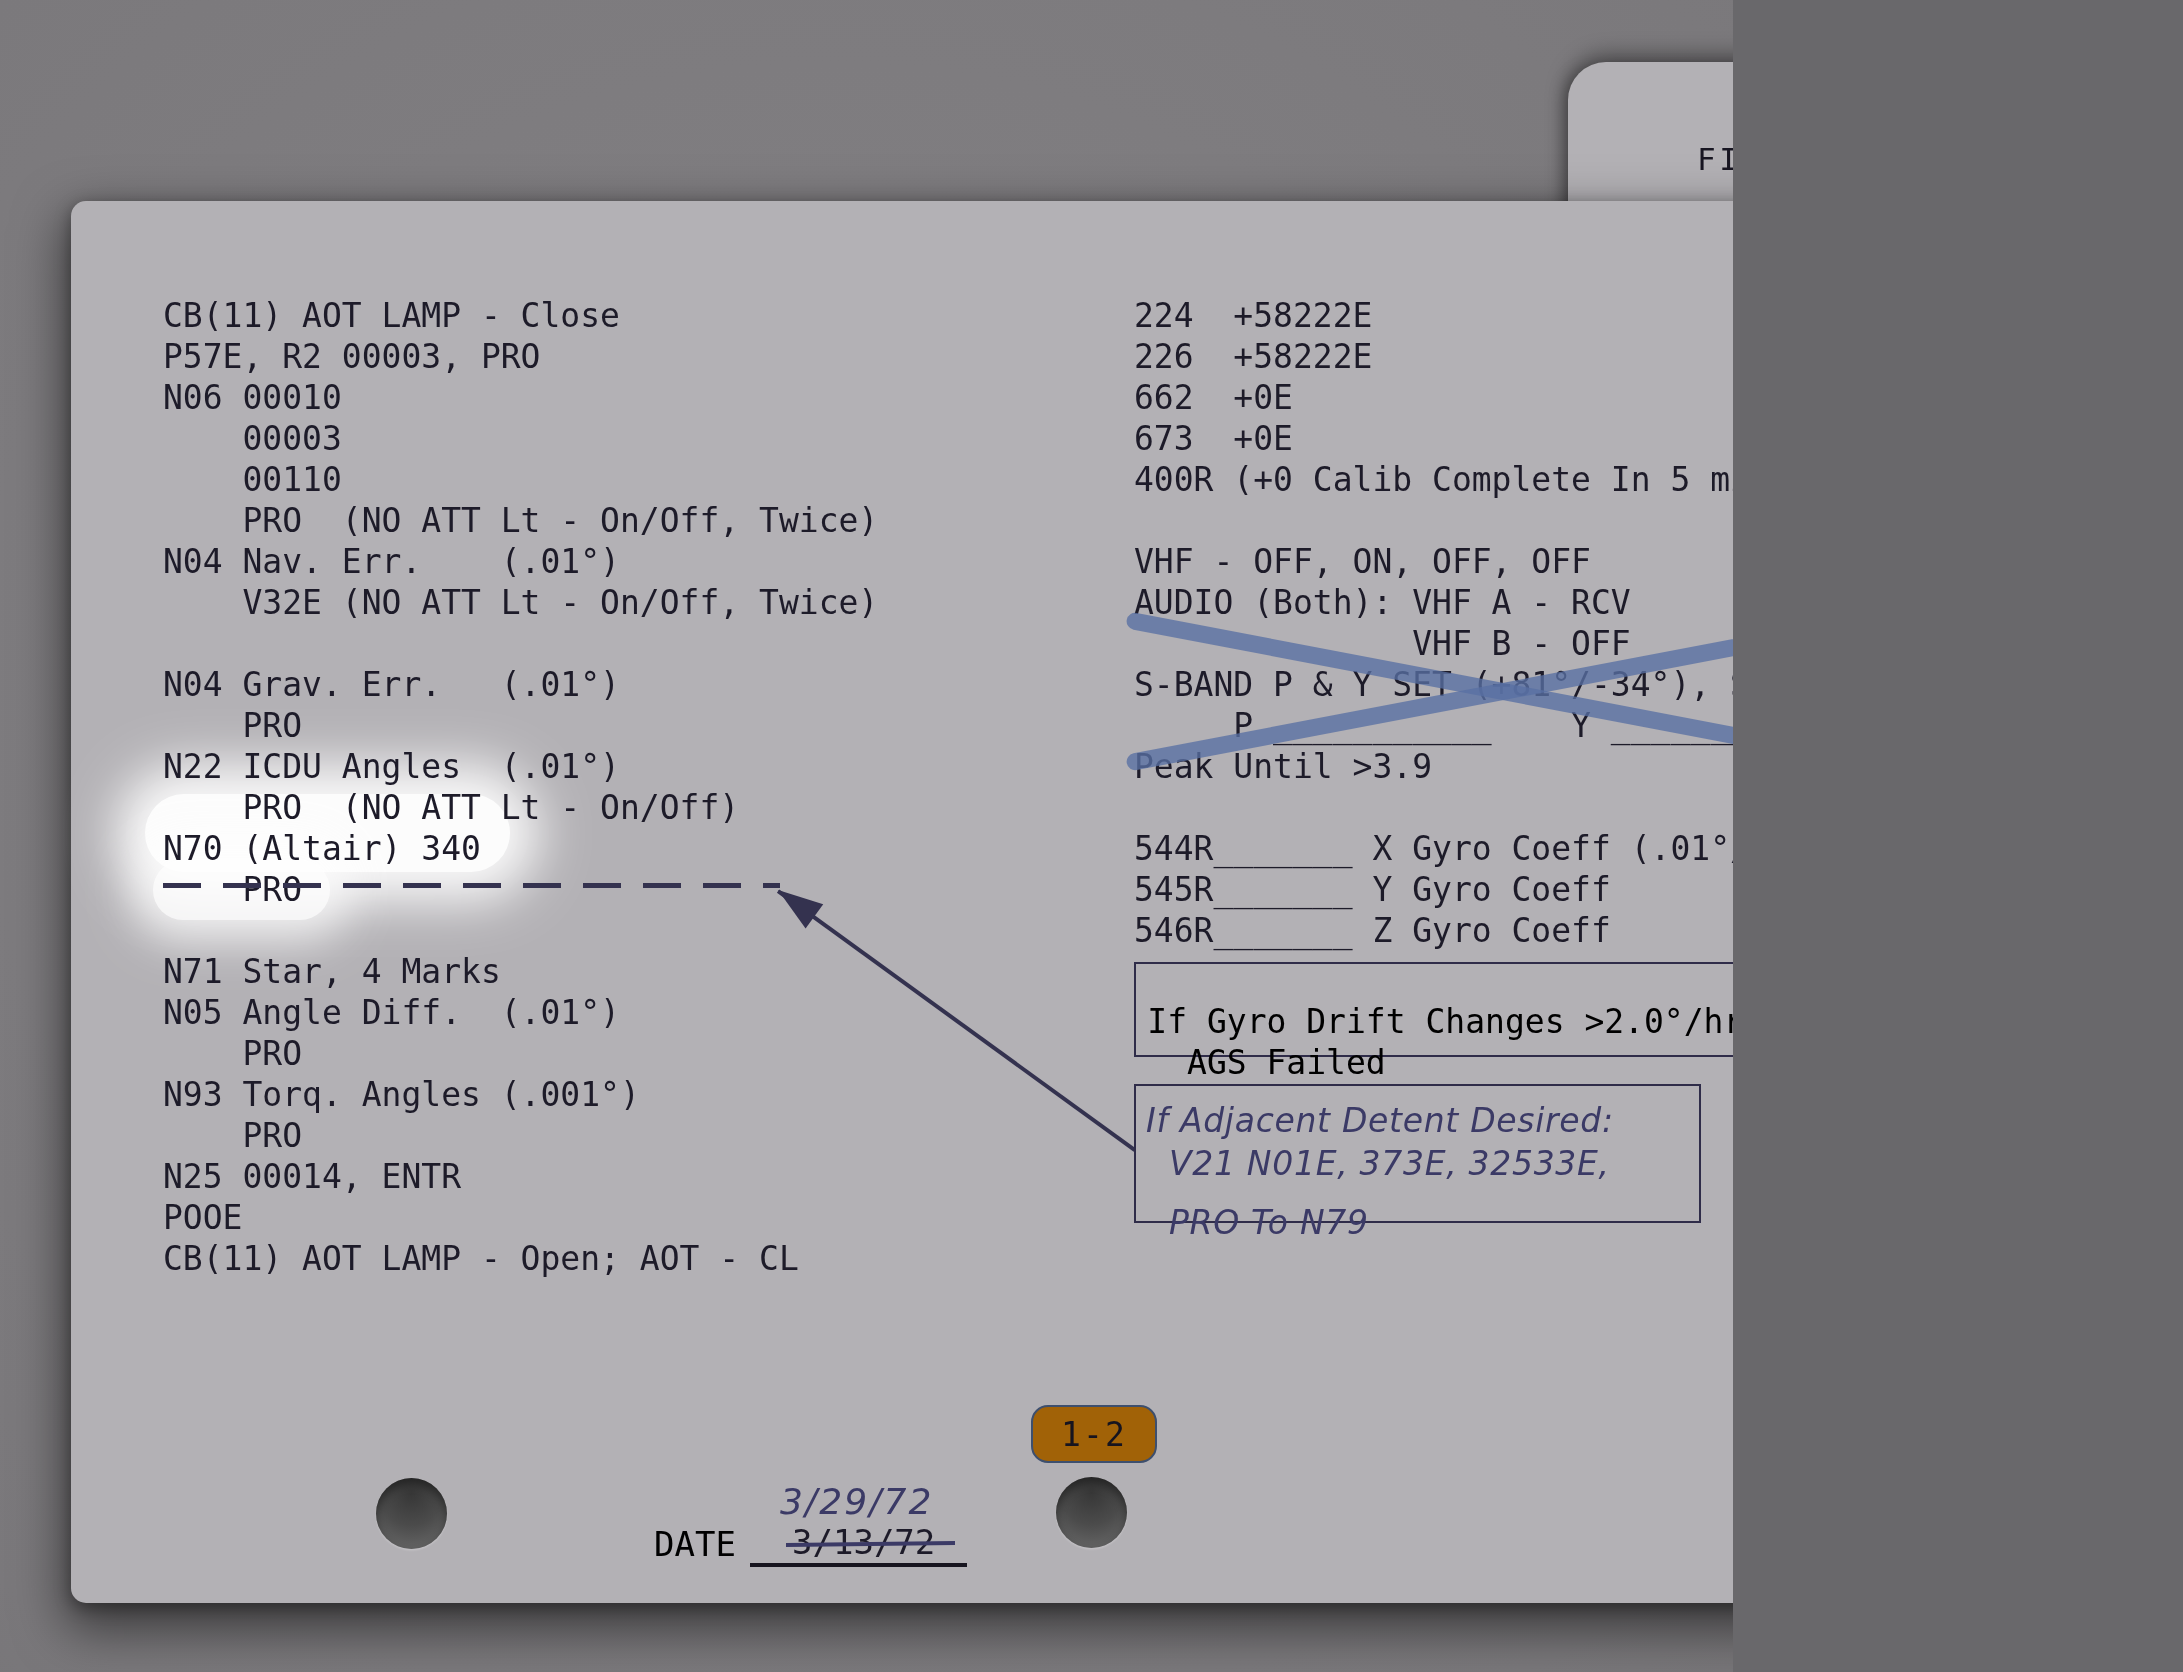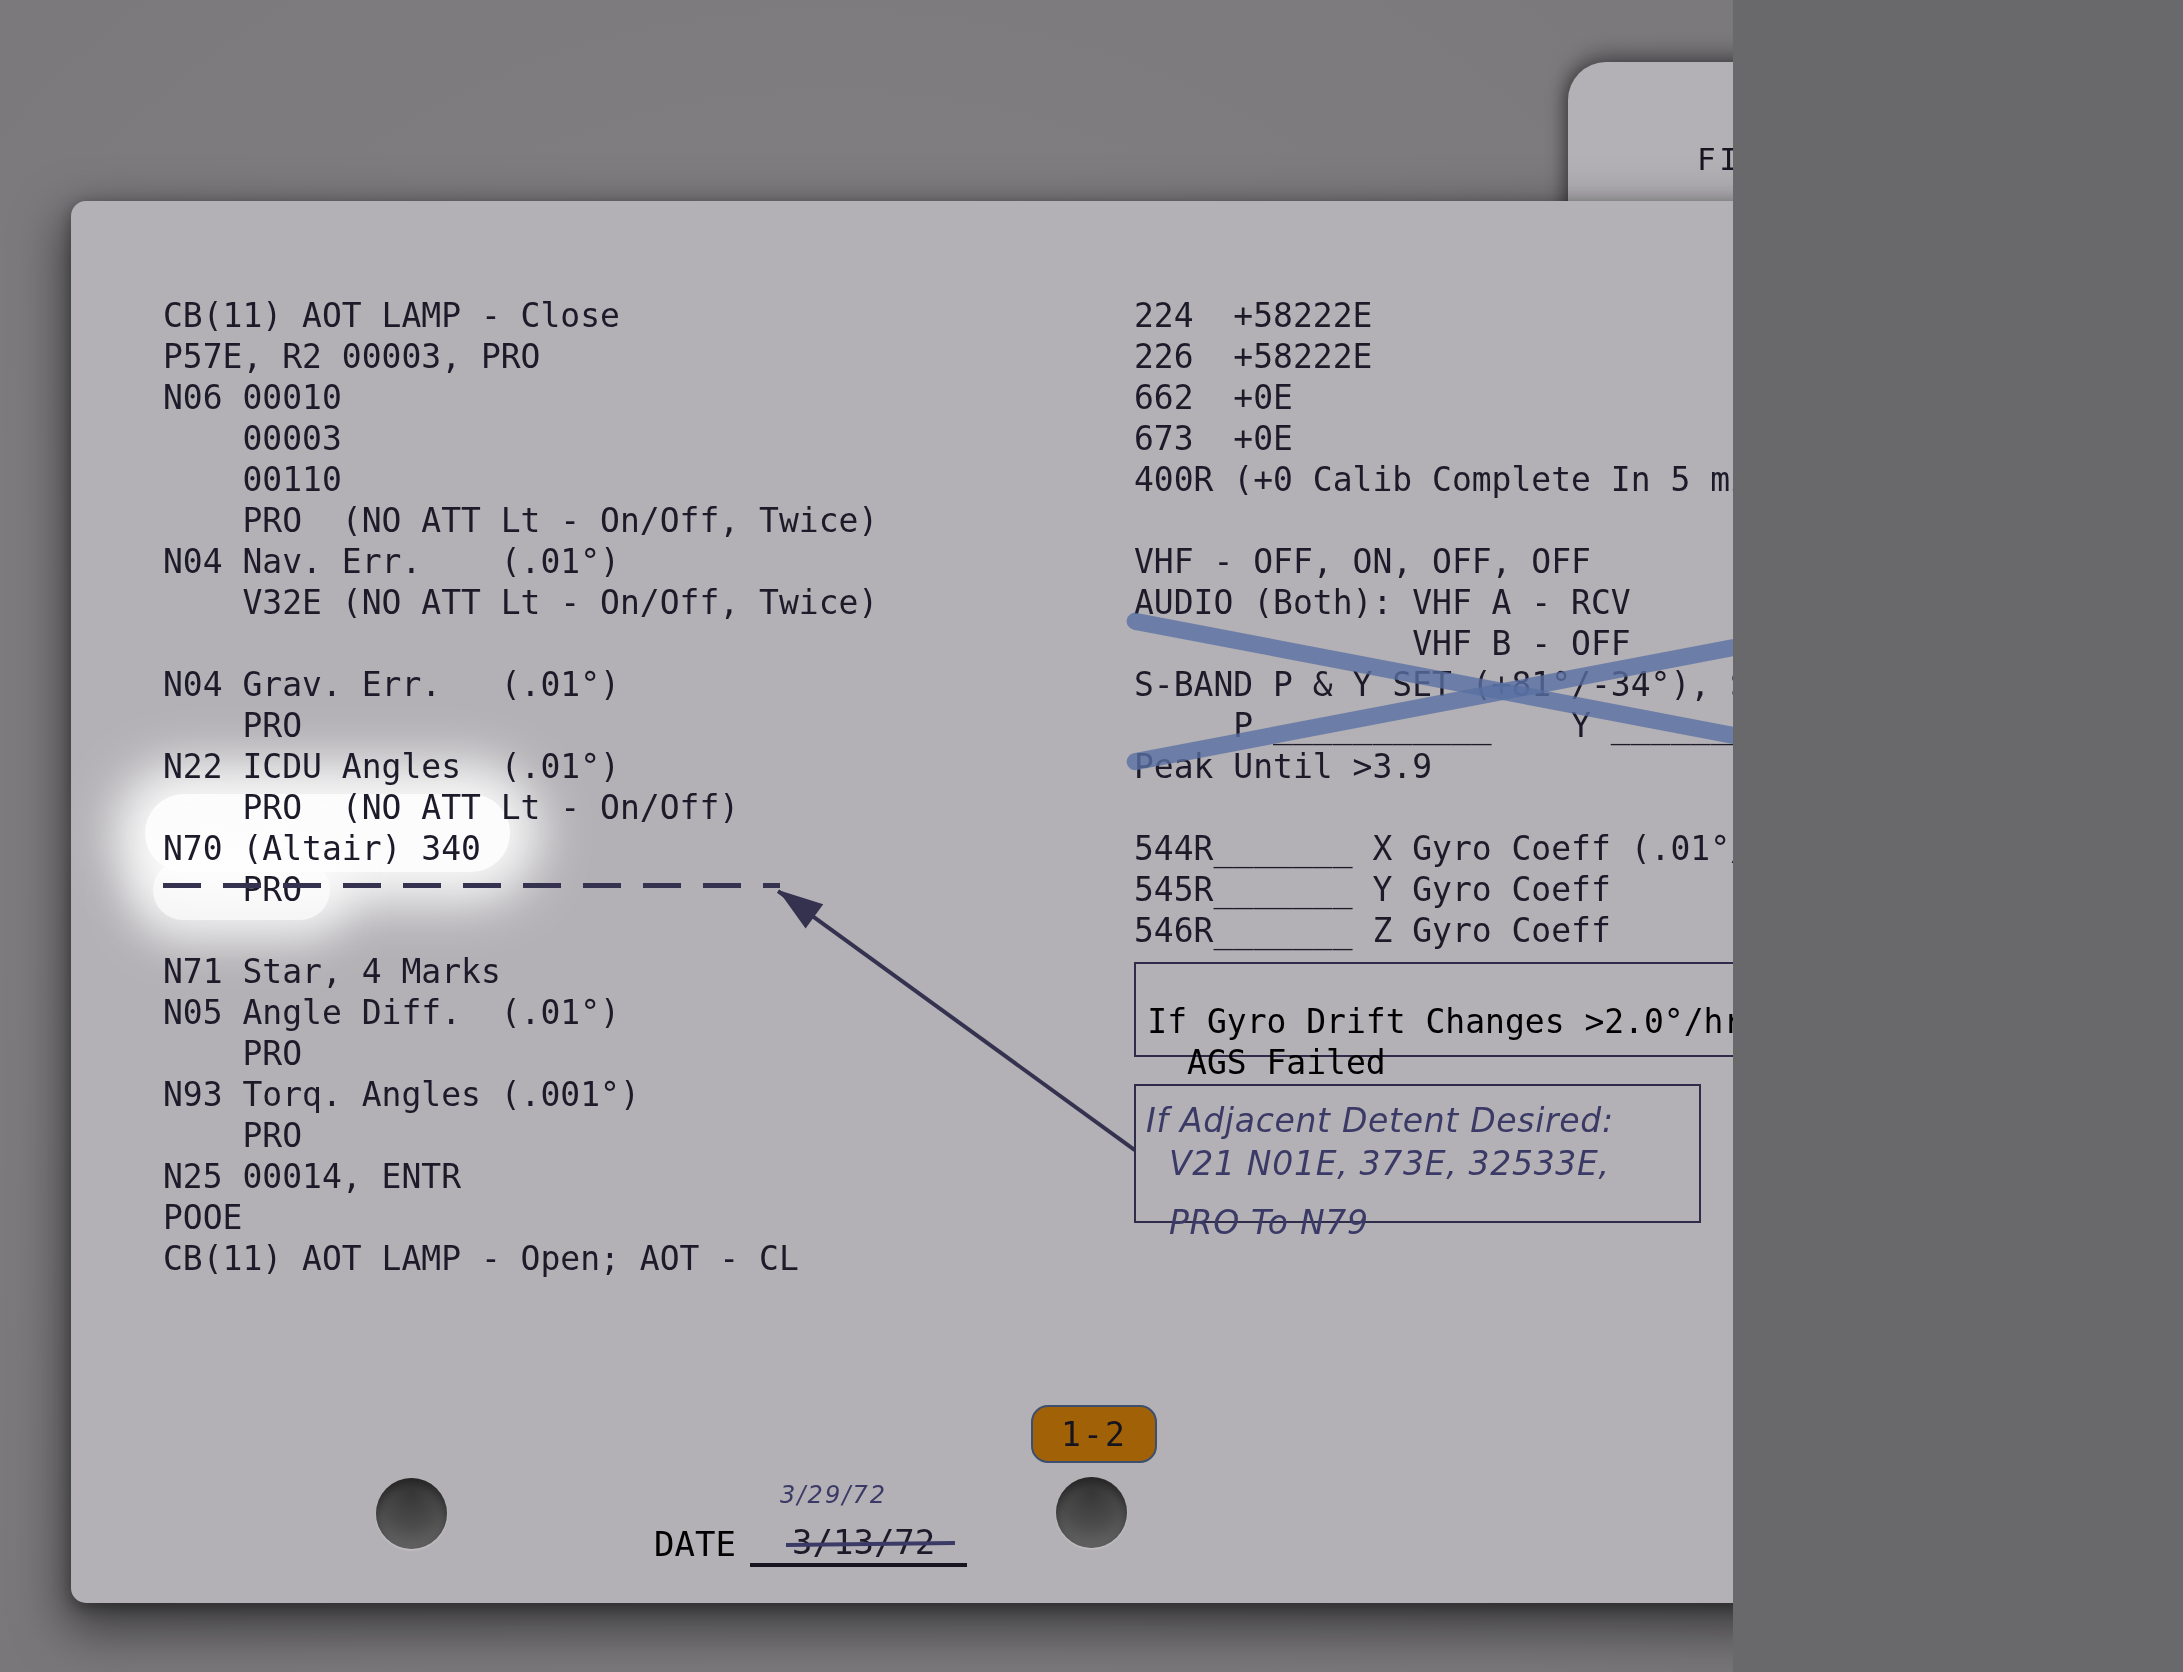--- a/index.html
+++ b/index.html
@@ -95,21 +95,21 @@
   .page-badge {
     position:absolute; left:960px; top:1204px; width:122px; height:54px;
     background:#a16207; border:2.8px solid #3d4f6e; border-radius:17px;
     display:flex; align-items:center; justify-content:center; z-index:5;
     font-size:33px; letter-spacing:2.1px; color:#16141f;
   }
   .date-label { position:absolute; left:583px; top:1323px; font-size:34px; color:#000000; z-index:5; white-space:pre; }
   .date-underline { position:absolute; left:679px; top:1362px; width:217px; height:3.5px; background:#17151f; z-index:5; }
   .printed-date { position:absolute; left:721px; top:1321px; font-size:34px; color:#1d1b29; z-index:5; white-space:pre; }
   .date-strike { position:absolute; left:715px; top:1341px; width:169px; height:3.5px; background:#3b3a66; transform:rotate(-0.6deg); z-index:6; }
-  .handwritten-date { position:absolute; left:709px; top:1280px; font-size:24px; letter-spacing:2.1px; z-index:5; white-space:pre; }
+  .handwritten-date { position:absolute; left:709px; top:1280px; font-size:36px; letter-spacing:2.1px; z-index:5; white-space:pre; }
 </style>
 </head>
 <body>
 
 <div class="stage">
 
   <div class="tab">
     <div class="tab-label">FIRST REV ACT</div>
   </div>
 

